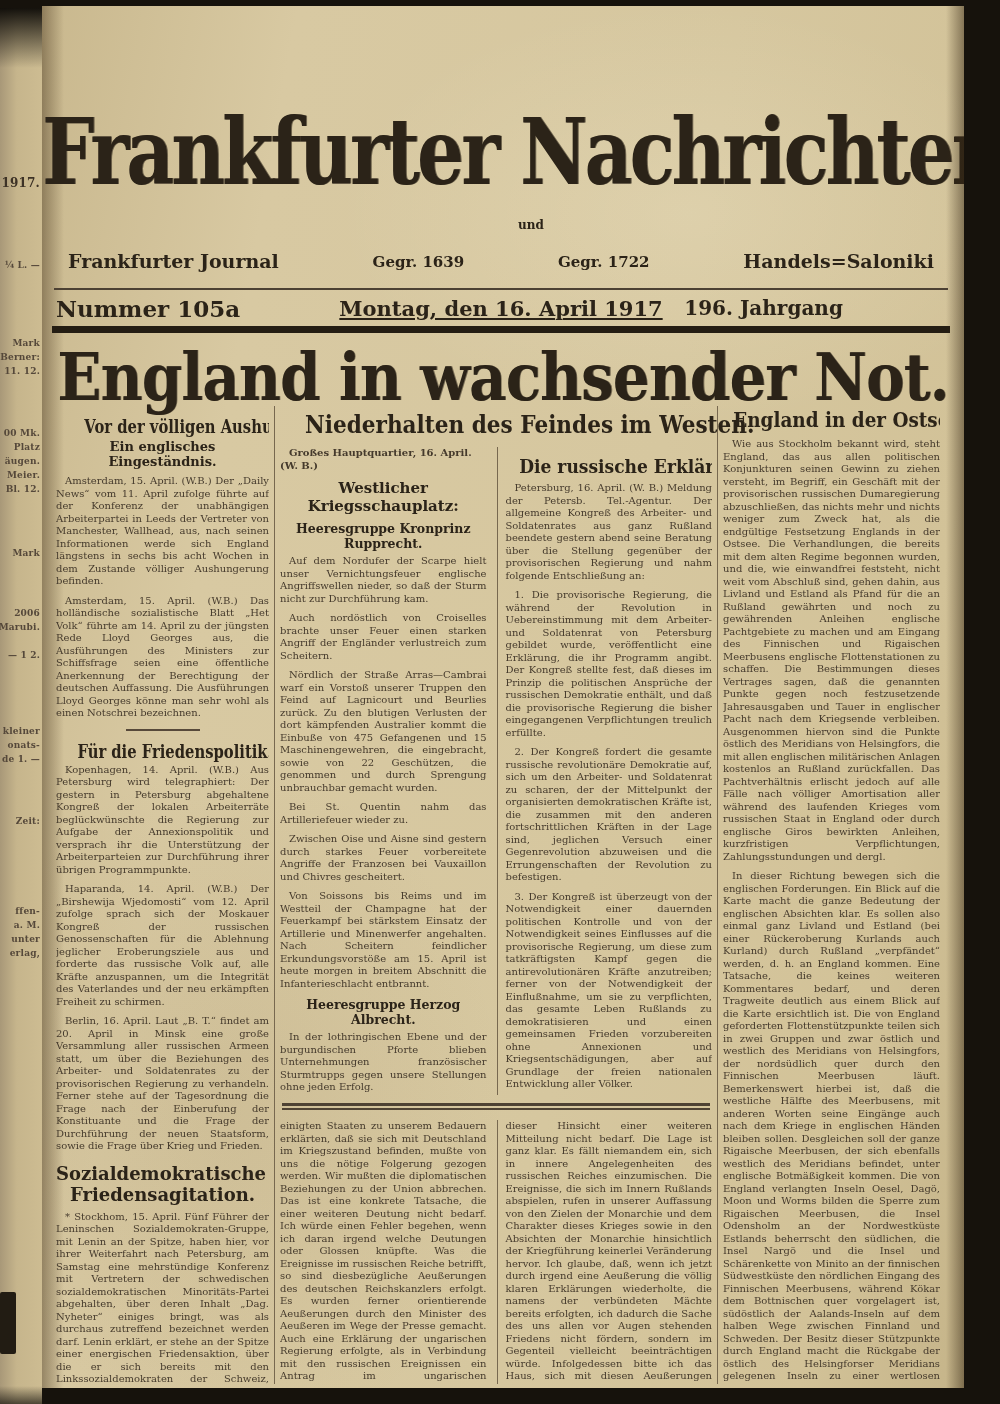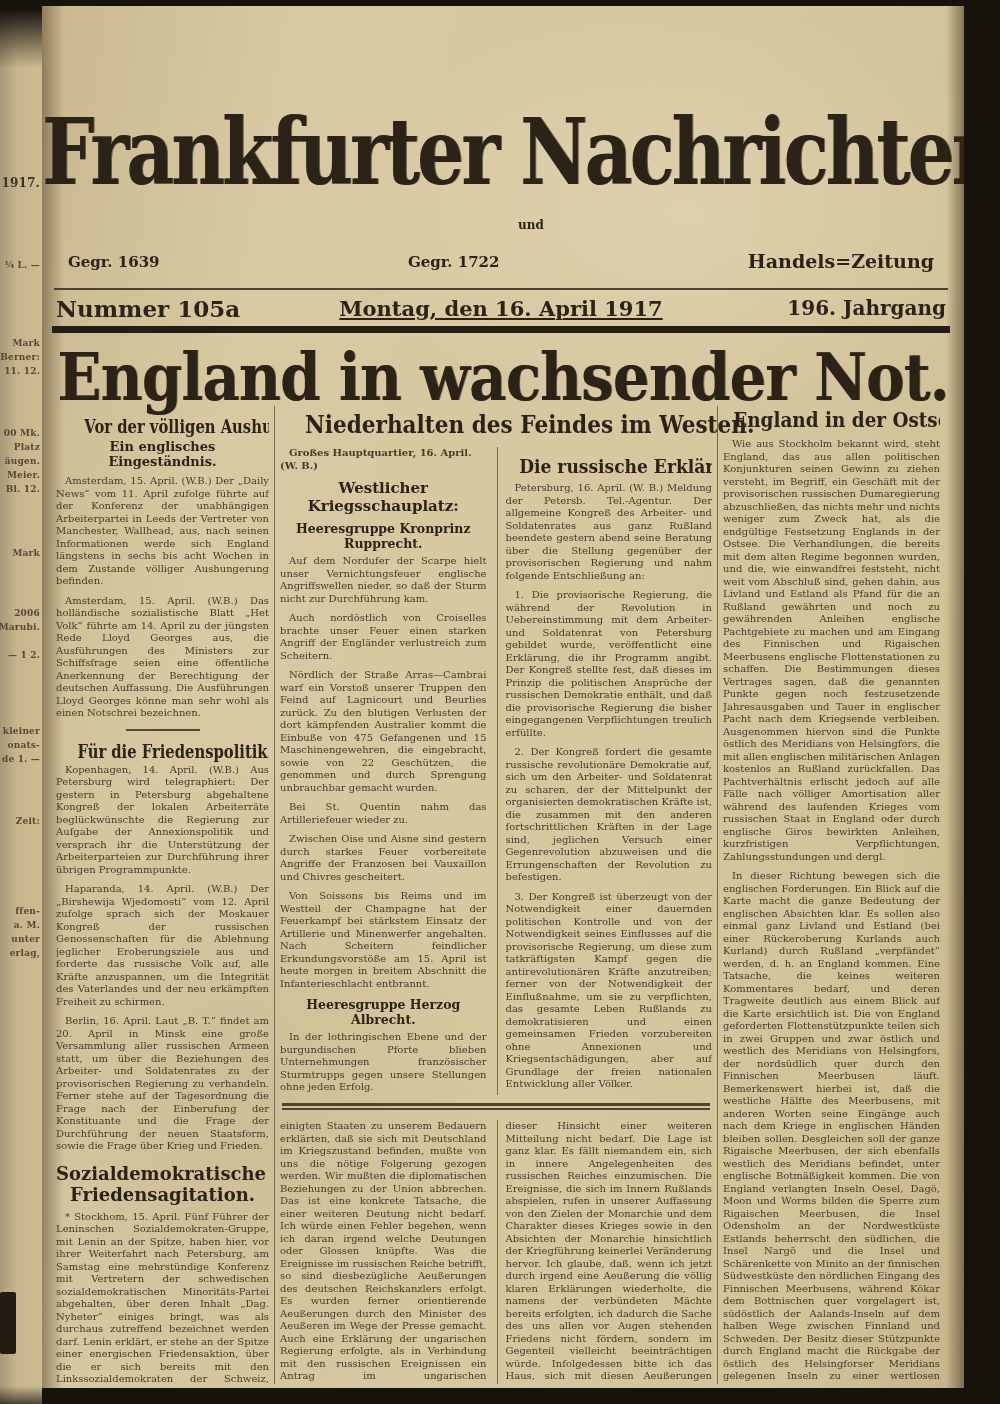--- a/index.html
+++ b/index.html
@@ -61,21 +61,21 @@
   .subrow .gg{font-size:15px;font-weight:bold;padding-bottom:7px;}
   .subrow .big{font-size:38px;font-weight:bold;letter-spacing:-1px;padding-bottom:0;
     text-shadow:.6px 0 0 rgba(43,35,24,.6);}
   .hairline{position:absolute;top:282px;left:12px;right:16px;border-top:2px solid #4c4133;}
   .daterow{
     position:absolute;top:288px;left:14px;right:18px;height:28px;
     display:flex;align-items:center;color:#2b2318;
   }
   .daterow .l{flex:1;font-size:23px;font-weight:bold;text-align:left;}
   .daterow .c{flex:1.4;font-size:21px;font-weight:bold;text-align:center;text-decoration:underline;}
-  .daterow .r{flex:1;font-size:20px;font-weight:bold;text-align:right;}
+  .daterow .r{flex:1;font-size:20px;font-weight:bold;text-align:left;}
   .thickrule{position:absolute;top:320px;left:10px;right:14px;height:7px;background:#241d13;}
   .headline{
     position:absolute;top:334px;left:0;width:100%;text-align:center;white-space:nowrap;
     font-size:58px;font-weight:bold;color:#2b2318;letter-spacing:-1px;
     transform:scaleY(1.12);transform-origin:top center;
     text-shadow:.8px 0 0 rgba(43,35,24,.55);
   }
   
   .cols{
     position:absolute;left:14px;top:400px;right:24px;bottom:4px;
@@ -147,23 +147,24 @@
   <div class="blob" style="top:1284px"></div>
 </div>
 
 <div class="paper">
 
 
   <div class="masthead">Frankfurter Nachrichten</div>
   <div class="connector">und</div>
 
   <div class="subrow">
+    <span class="nm">Frankfurter Journal</span>
     <span class="gg">Gegr. 1639</span>
     <span class="gg">Gegr. 1722</span>
-    <span class="nm">Handels=Zeitung</span>
+    <span class="nm">Handels=Saloniki</span>
   </div>
 
   <div class="hairline"></div>
 
   <div class="daterow">
     <span class="l">Nummer 105a</span>
     <span class="c">Montag, den 16. April 1917</span>
     <span class="r">196. Jahrgang</span>
   </div>
 

